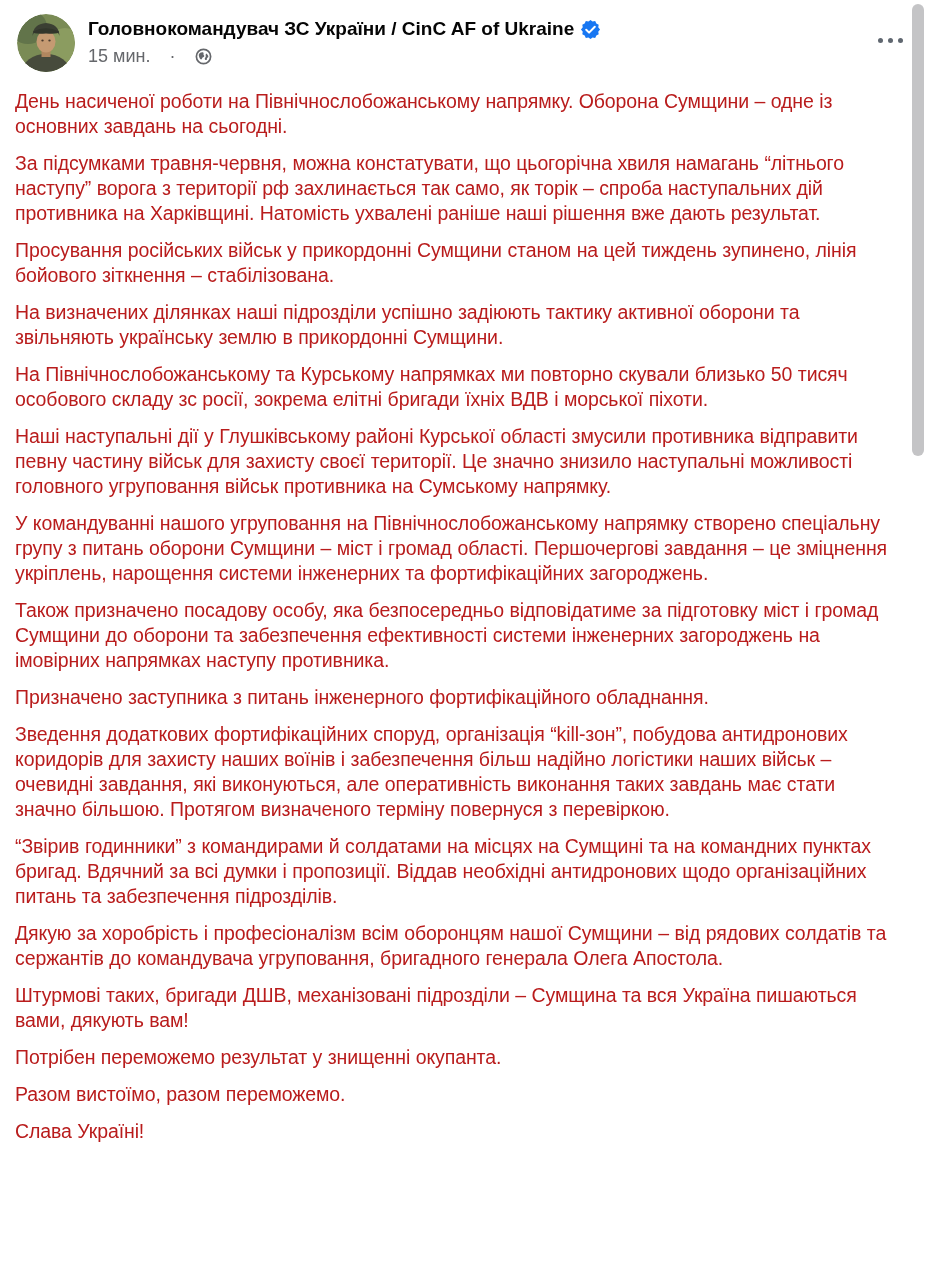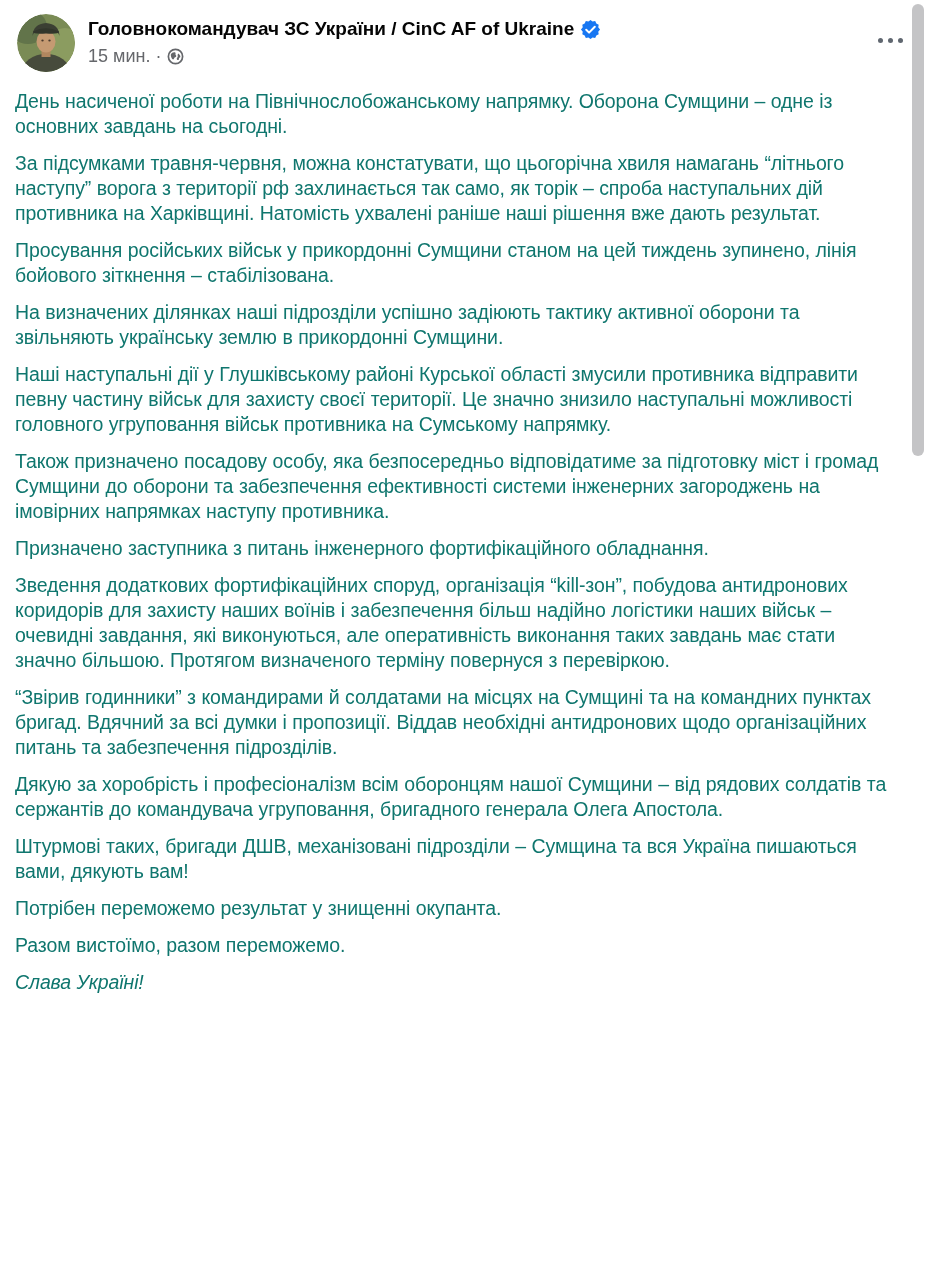--- a/index.html
+++ b/index.html
@@ -44,21 +44,21 @@
     font-weight: bold;
     color: #050505;
     line-height: 24px;
     white-space: nowrap;
     cursor: pointer;
   }
   .verified-badge { display: inline-flex; flex: 0 0 auto; }
   .meta-row {
     display: flex;
     align-items: center;
-    gap: 5px;
+    gap: 19px;
     margin-top: 4px;
     font-size: 18px;
     color: #65676b;
     line-height: 22px;
   }
   .meta-row .timestamp { cursor: pointer; }
   .globe-wrap { display: inline-flex; margin-left: 1px; }
   .more-btn {
     position: absolute;
     top: 32px; right: 24px;
@@ -69,30 +69,30 @@
     cursor: pointer;
   }
   .more-btn .dot {
     width: 5px; height: 5px;
     border-radius: 50%;
     background: #606770;
   }
   
   .post-body {
     padding: 17px 40px 0 15px;
-    color: #0f766e;
+    color: #b91c1c;
   }
   .post-body p.para {
     font-size: 19.5px;
     line-height: 25px;
     margin: 0 0 12px 0;
     letter-spacing: -0.1px;
     word-spacing: 0.2px;
   }
-  .post-body p.para:last-child { margin-bottom: 16px; font-style: italic; }
+  .post-body p.para:last-child { margin-bottom: 16px; }
   
   .scrollbar-track {
     position: absolute;
     top: 0; right: 0;
     width: 17px; height: 1280px;
   }
   .scrollbar-thumb {
     position: absolute;
     top: 4px; right: 7px;
     width: 12px; height: 452px;
@@ -158,21 +158,23 @@
       <span class="dot"></span>
       <span class="dot"></span>
     </div>
   </div>
 
   <div class="post-body">
       <p class="para">День насиченої роботи на Північнослобожанському напрямку. Оборона Сумщини – одне із основних завдань на сьогодні.</p>
       <p class="para">За підсумками травня-червня, можна констатувати, що цьогорічна хвиля намагань “літнього наступу” ворога з території рф захлинається так само, як торік – спроба наступальних дій противника на Харківщині. Натомість ухвалені раніше наші рішення вже дають результат.</p>
       <p class="para">Просування російських військ у прикордонні Сумщини станом на цей тиждень зупинено, лінія бойового зіткнення – стабілізована.</p>
       <p class="para">На визначених ділянках наші підрозділи успішно задіюють тактику активної оборони та звільняють українську землю в прикордонні Сумщини.</p>
+      <p class="para">На Північнослобожанському та Курському напрямках ми повторно скували близько 50 тисяч особового складу зс росії, зокрема елітні бригади їхніх ВДВ і морської піхоти.</p>
       <p class="para">Наші наступальні дії у Глушківському районі Курської області змусили противника відправити певну частину військ для захисту своєї території. Це значно знизило наступальні можливості головного угруповання військ противника на Сумському напрямку.</p>
+      <p class="para">У командуванні нашого угруповання на Північнослобожанському напрямку створено спеціальну групу з питань оборони Сумщини – міст і громад області. Першочергові завдання – це зміцнення укріплень, нарощення системи інженерних та фортифікаційних загороджень.</p>
       <p class="para">Також призначено посадову особу, яка безпосередньо відповідатиме за підготовку міст і громад Сумщини до оборони та забезпечення ефективності системи інженерних загороджень на імовірних напрямках наступу противника.</p>
       <p class="para">Призначено заступника з питань інженерного фортифікаційного обладнання.</p>
       <p class="para">Зведення додаткових фортифікаційних споруд, організація “kill-зон”, побудова антидронових коридорів для захисту наших воїнів і забезпечення більш надійно логістики наших військ – очевидні завдання, які виконуються, але оперативність виконання таких завдань має стати значно більшою. Протягом визначеного терміну повернуся з перевіркою.</p>
       <p class="para">“Звірив годинники” з командирами й солдатами на місцях на Сумщині та на командних пунктах бригад. Вдячний за всі думки і пропозиції. Віддав необхідні антидронових щодо організаційних питань та забезпечення підрозділів.</p>
       <p class="para">Дякую за хоробрість і професіоналізм всім оборонцям нашої Сумщини – від рядових солдатів та сержантів до командувача угруповання, бригадного генерала Олега Апостола.</p>
       <p class="para">Штурмові таких, бригади ДШВ, механізовані підрозділи – Сумщина та вся Україна пишаються вами, дякують вам!</p>
       <p class="para">Потрібен переможемо результат у знищенні окупанта.</p>
       <p class="para">Разом вистоїмо, разом переможемо.</p>
       <p class="para">Слава Україні!</p>
     </div>

